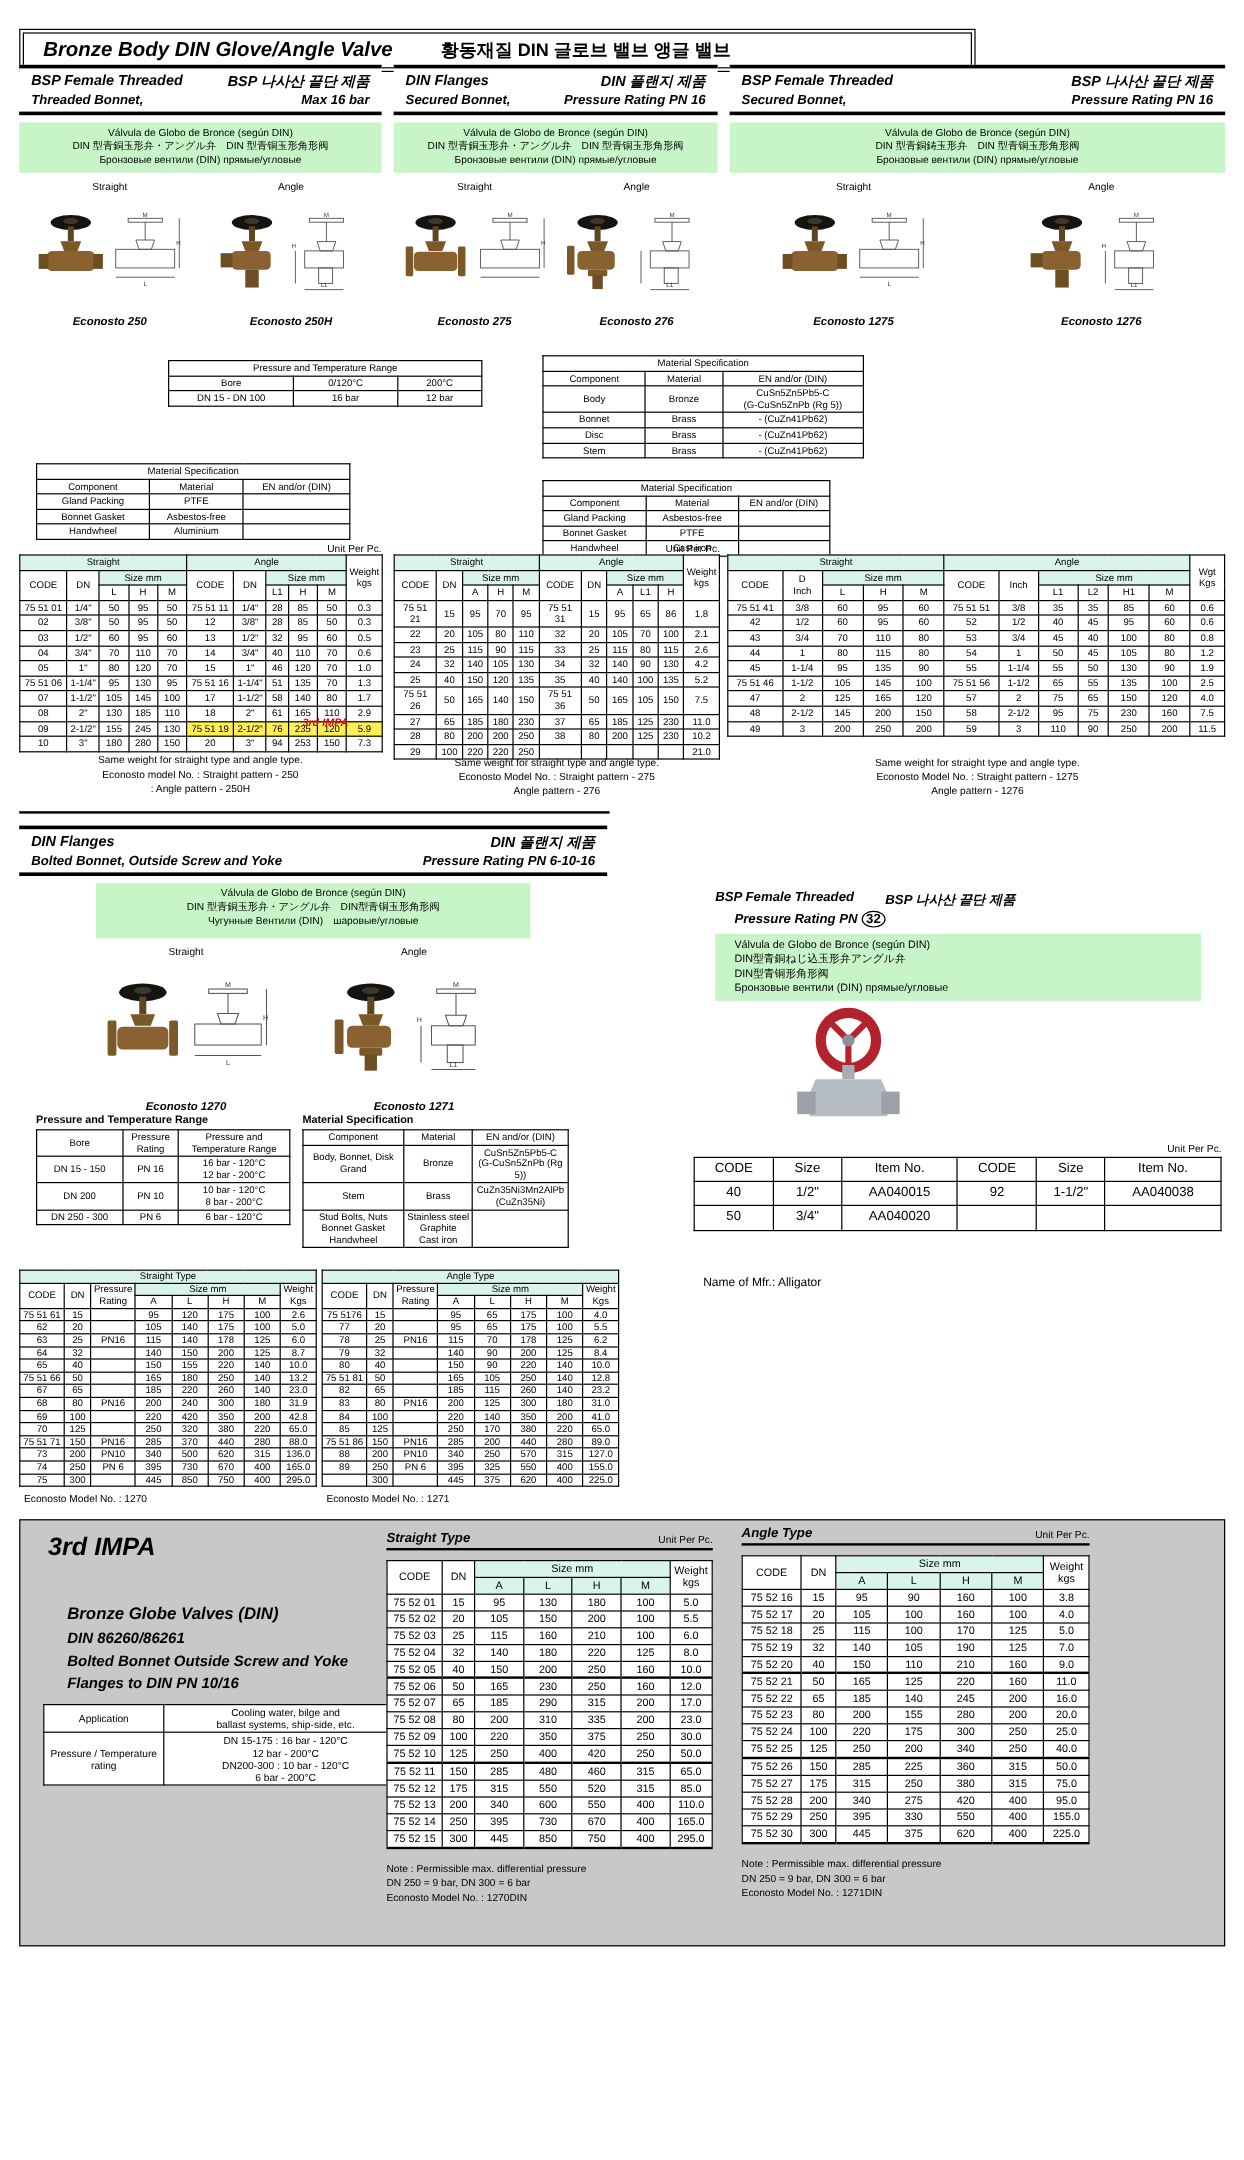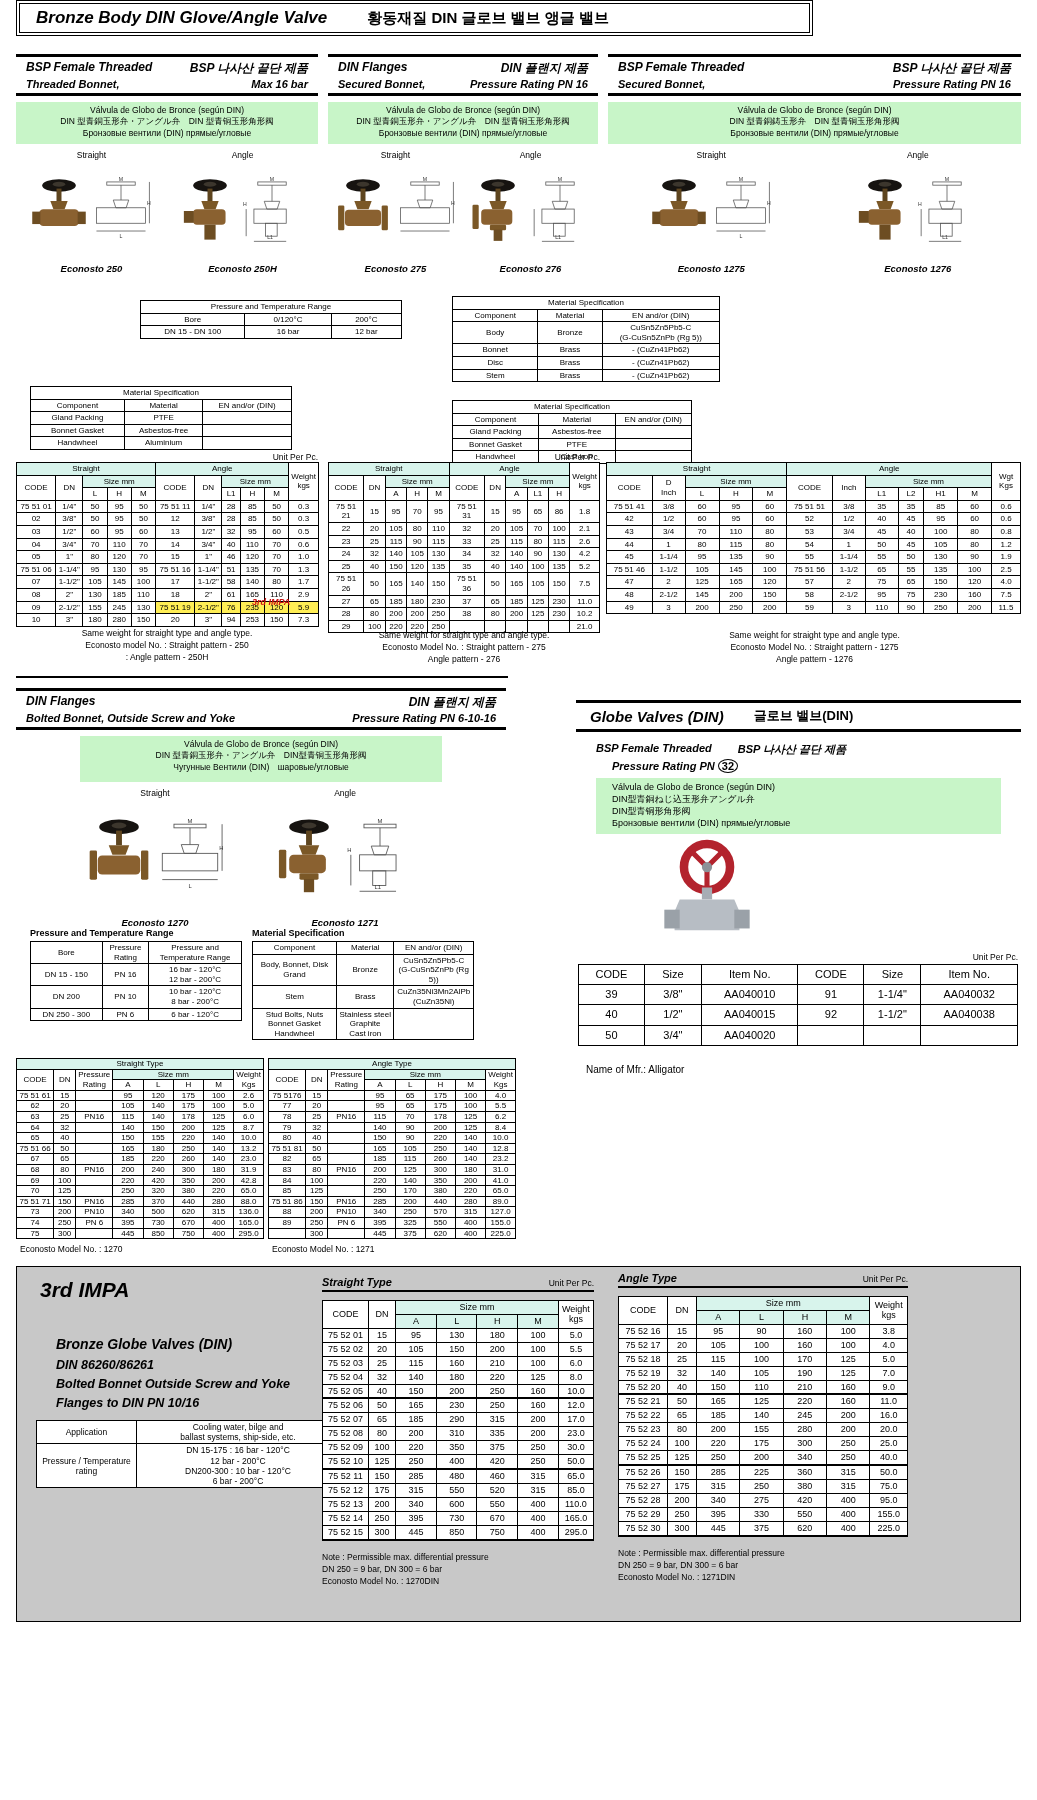--- a/index.html
+++ b/index.html
@@ -137,21 +137,21 @@
       <rect x="54" y="58" width="12" height="14" fill="#a7adb4"></rect>
       <path d="M28 72h64l6 14v22h-76v-22z" fill="#b7bdc4"></path>
       <rect x="10" y="84" width="18" height="22" fill="#9aa1a8"></rect>
       <rect x="92" y="84" width="18" height="22" fill="#9aa1a8"></rect>
     </symbol>
   </defs>
 </svg>
 
 <div class="page">
 
-  <div class="banner abs" style="left:16px;top:0;width:797px;height:36px">
+  <div class="banner abs" style="left:16px;top:24px;width:797px;height:36px">
     <span class="en">Bronze Body DIN Glove/Angle Valve</span>
     <span class="kr">황동재질 DIN 글로브 밸브  앵글 밸브</span>
   </div>
 
   <div class="shead abs" style="left:16px;top:54px;width:302px">
     <div class="r l1">
         <span>BSP Female Threaded</span>
         <span>BSP 나사산 끝단 제품</span>
       </div>
     <div class="r l2">
@@ -1322,24 +1322,20 @@
           <td>620</td>
           <td>400</td>
           <td>225.0</td>
         </tr>
       </tbody>
   </table>
 
   <div class="foot abs" style="left:20px;top:1244px">Econosto Model No. : 1270</div>
   <div class="foot abs" style="left:272px;top:1244px">Econosto Model No. : 1271</div>
 
-  <div class="shead5 abs" style="left:576px;top:700px;width:445px">
-    <span class="en">Globe Valves (DIN)</span>
-    <span class="kr">글로브 밸브(DIN)</span>
-  </div>
   <div class="sub abs" style="left:596px;top:742px">
     <span>BSP Female Threaded</span>
     <span>BSP 나사산 끝단 제품</span>
   </div>
   <div class="sub abs" style="left:612px;top:759px">
     <span><span>Pressure Rating PN</span> <span class="circ">32</span></span>
   </div>
   <div class="gbox left abs" style="left:596px;top:778px;width:405px;height:56px">Válvula de Globo de Bronce (según DIN)
 DIN型青銅ねじ込玉形弁アングル弁
 DIN型青铜形角形阀
@@ -1356,28 +1352,20 @@
         <th style="width:15%">CODE</th>
         <th style="width:13%">Size</th>
         <th style="width:22%">Item No.</th>
         <th style="width:15%">CODE</th>
         <th style="width:13%">Size</th>
         <th>Item No.</th>
       </tr>
     </thead>
     <tbody>
         <tr>
-          <td>39</td>
-          <td>3/8"</td>
-          <td>AA040010</td>
-          <td>91</td>
-          <td>1-1/4"</td>
-          <td>AA040032</td>
-        </tr>
-        <tr>
           <td>40</td>
           <td>1/2"</td>
           <td>AA040015</td>
           <td>92</td>
           <td>1-1/2"</td>
           <td>AA040038</td>
         </tr>
         <tr>
           <td>50</td>
           <td>3/4"</td>

